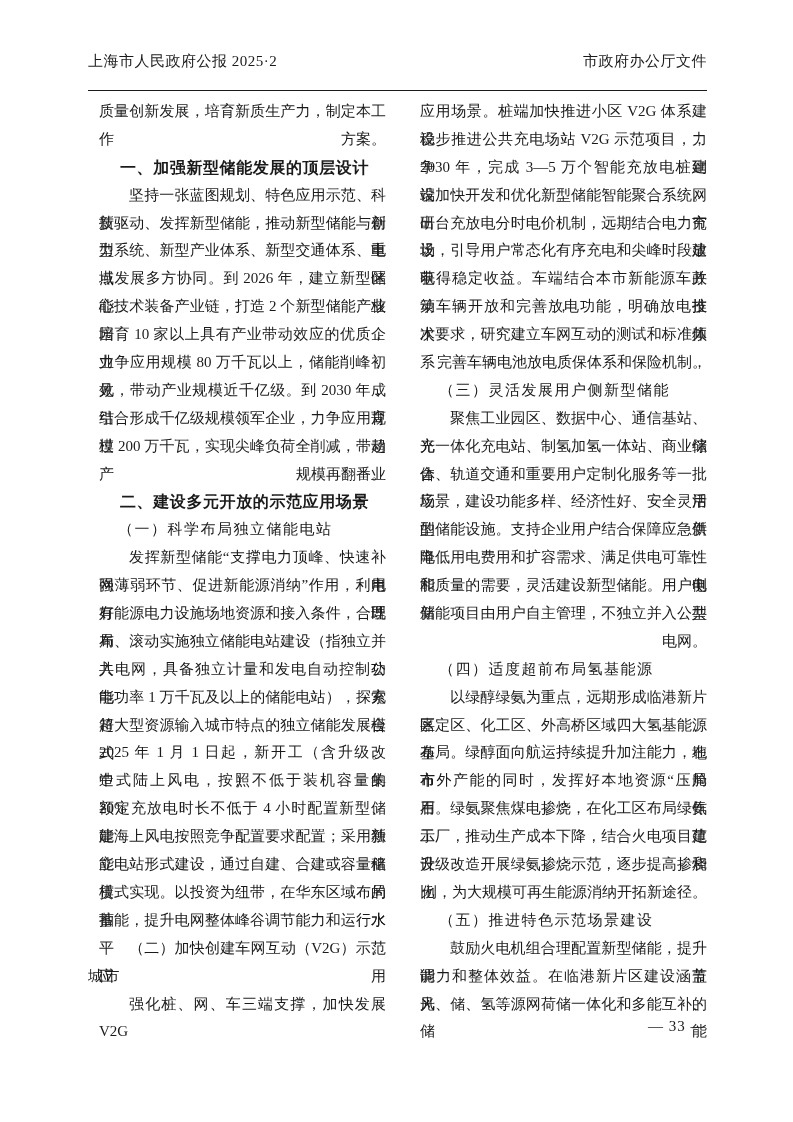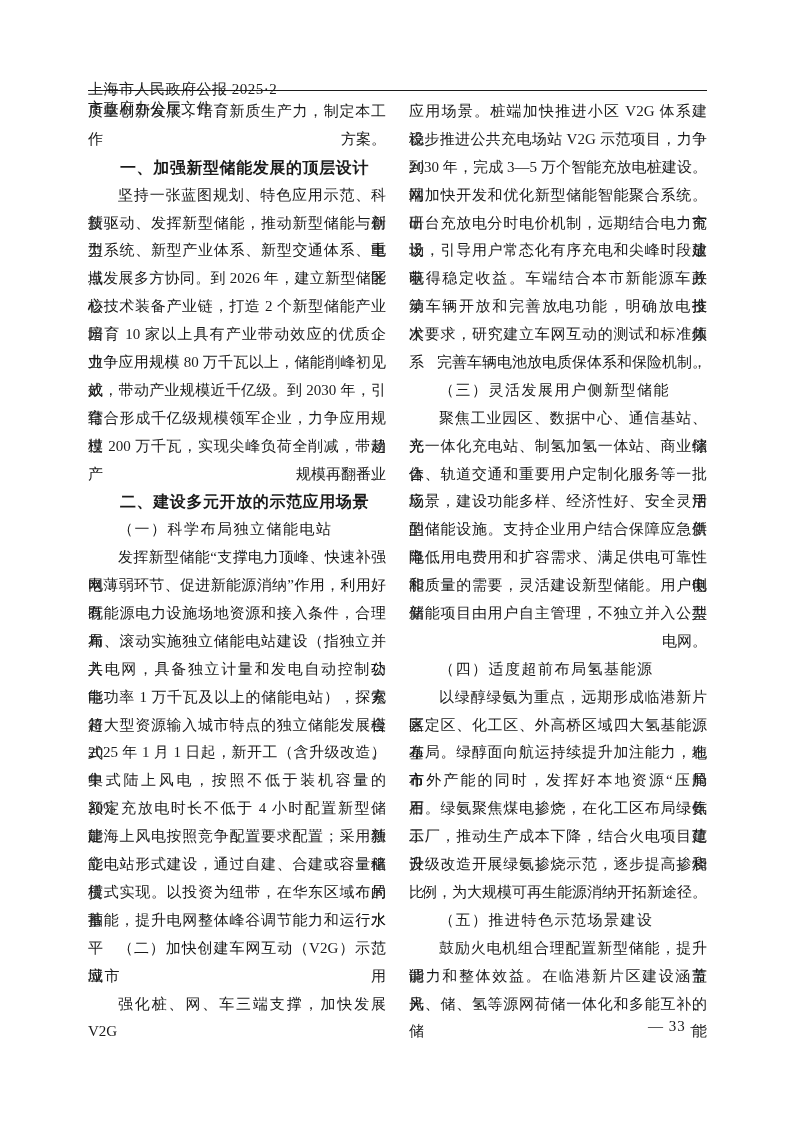--- a/index.html
+++ b/index.html
@@ -6,23 +6,23 @@
   body{
     width:793px;height:1122px;
     background:#ffffff;
     font-family:"Liberation Serif","DejaVu Serif",serif;
     color:#1a1a1a;
     position:relative;
     overflow:hidden;
   }
   .page{position:absolute;inset:0;background:#ffffff;}
   .header{
-    position:absolute;left:88px;top:80px;width:619px;
+    position:absolute;left:88px;top:52px;width:619px;
     display:flex;justify-content:space-between;align-items:baseline;
-    font-size:15px;letter-spacing:0.5px;white-space:nowrap;flex-direction:column;
+    font-size:15px;letter-spacing:0.5px;white-space:nowrap;
   }
   .rule{
     position:absolute;left:88px;top:90px;width:619px;height:0;
     border-top:1.6px solid #1a1a1a;
   }
   .columns{
     position:absolute;left:88px;top:98px;width:619px;
     display:flex;justify-content:space-between;
   }
   .col{width:298px;}
@@ -30,20 +30,21 @@
     height:27.9px;line-height:27.9px;
     font-size:15px;
     white-space:nowrap;
     overflow:visible;
   }
   
   .line.j , .line.ji , .line.kj{
     white-space:normal;
     text-align:justify;
     text-align-last:justify;
+    margin-left:11px;
   }
   .line.ji{text-indent:2em;}
   .line.l{text-align:right;}
   .line.h{
     font-family:"Liberation Sans","DejaVu Sans",sans-serif;
     font-weight:bold;font-size:16px;letter-spacing:0.6px;
     text-indent:2em;
   }
   .line.k , .line.kj , .line.kl{
     letter-spacing:1.5px;

